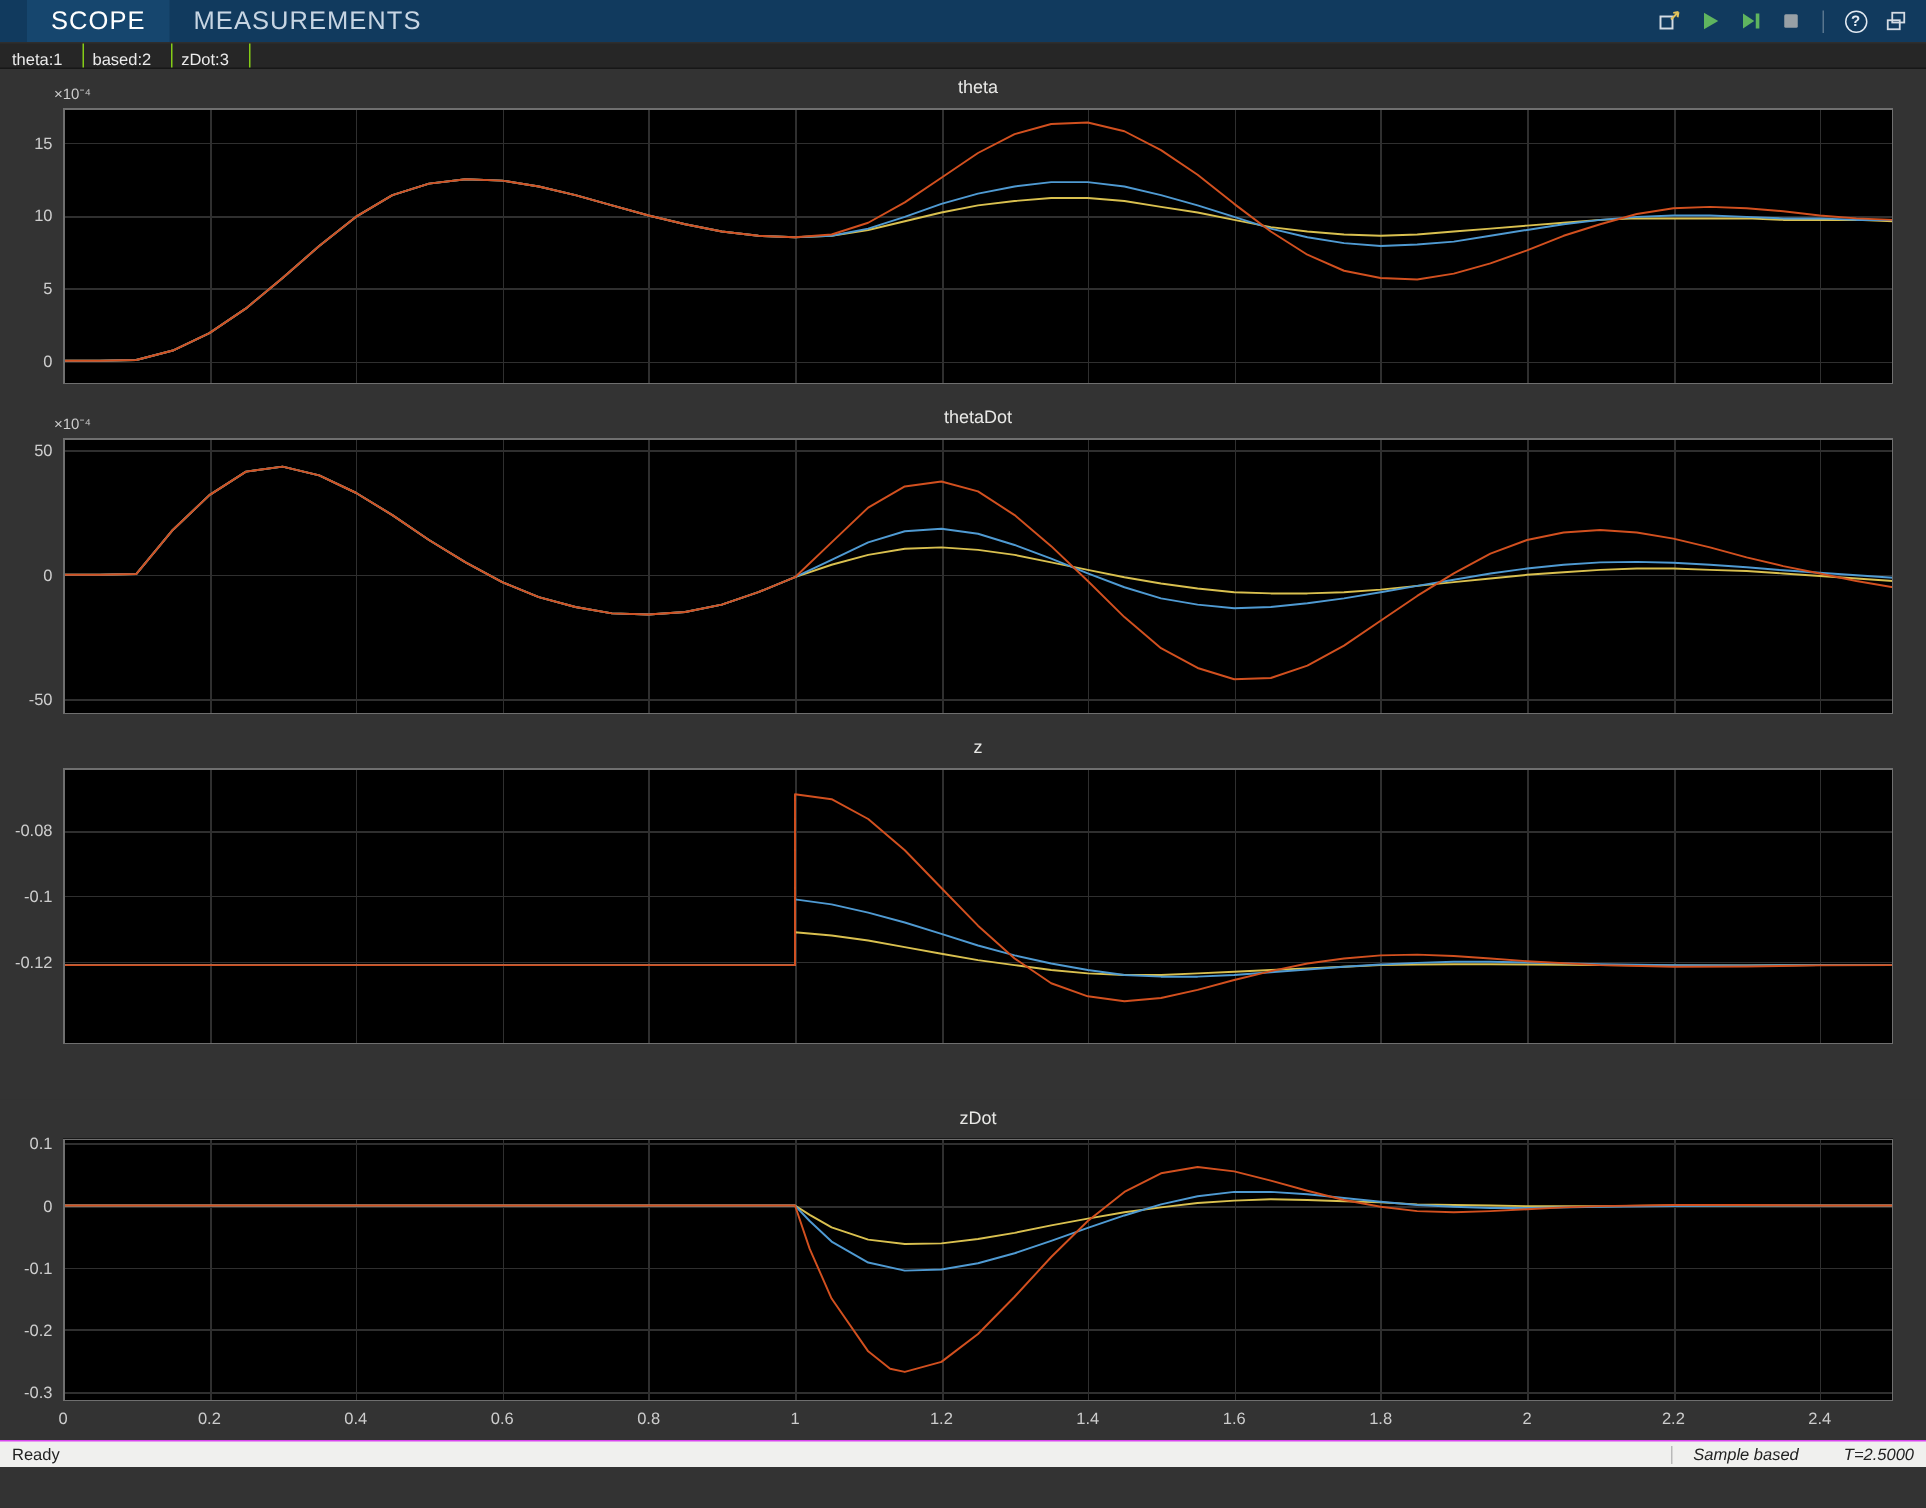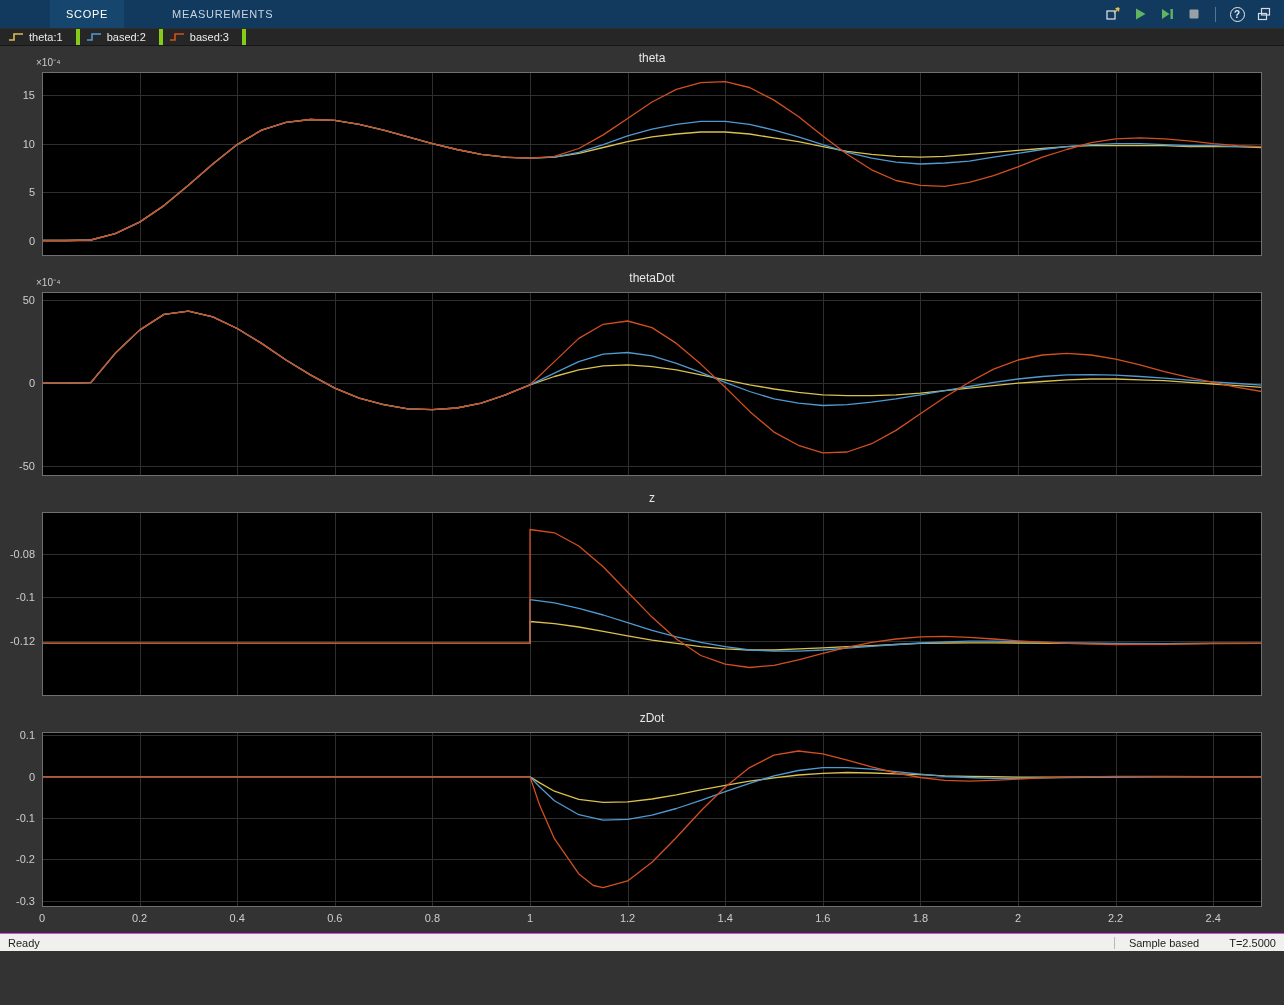--- a/index.html
+++ b/index.html
@@ -12,22 +12,22 @@
   }
   .window { width:100%; height:100%; display:flex; flex-direction:column; }
 
   
   .toolstrip {
     height:28px; flex:0 0 28px; background:#113a5e;
     display:flex; justify-content:space-between; align-items:stretch;
   }
   .tabs { display:flex; padding-left:18px; }
   .tab {
-    line-height:28px; padding:0 16px; font-size:11px; letter-spacing:.7px;
-    color:#c7d5e3; cursor:default; text-transform:uppercase;margin-left:32px;
+    line-height:28px; padding:0 16px; font-size:17px; letter-spacing:.7px;
+    color:#c7d5e3; cursor:default; text-transform:uppercase;
   }
   .tab.active { background:#16466e; color:#ffffff; }
   .quick-bar { display:flex; align-items:center; gap:7px; padding-right:10px; }
   .tbtn {
     width:20px; height:20px; display:flex; align-items:center; justify-content:center;
     border-radius:3px; cursor:default;
   }
   .tsep { width:1px; height:15px; background:rgba(255,255,255,.30); margin:0 4px; }
   .help-btn {
     width:15px; height:15px; border:1px solid #e3eaf2; border-radius:50%;
@@ -35,38 +35,38 @@
   }
 
   
   .legend-row {
     height:18px; flex:0 0 18px; background:#262626;
     border-top:1px solid #2e2e2e; border-bottom:1px solid #171717;
     display:flex; align-items:center; font-size:11px; color:#ebebeb; padding-left:2px;
   }
   .legend-item {
     display:flex; align-items:center; gap:5px; height:100%;
-    padding:0 13px 0 6px; border-right:4px solid #84cc16;
+    padding:0 13px 0 6px; border-right:1px solid #84cc16;flex-direction:column;
   }
   .legend-item svg { display:block; }
 
   
   .plot-host { position:relative; width:100%; background:#333333; }
   .ph-a { height:220px; flex:0 0 220px; }
-  .ph-b { height:227px; flex:0 0 227px; }
+  .ph-b { height:227px; flex:0 0 227px;margin-top:27px; }
   .plot-host svg { display:block; }
   .plot-host svg text { font-family:"Liberation Sans", sans-serif; }
 
   
   .statusbar {
     height:18px; flex:0 0 18px; background:#f0f0ee; border-top:1px solid #d946ef;
     display:flex; justify-content:space-between; align-items:center;
     font-size:11px; color:#222; padding:0 8px;
   }
-  .status-right { display:flex; align-items:center; }
+  .status-right { display:flex; align-items:center;font-style:italic; }
   .ssep { width:1px; height:12px; background:#b9b9b9; margin-right:14px; }
   .sgap { display:inline-block; width:30px; }
 </style>
 </head>
 <body>
 
 <div class="window">
 
   <div class="toolstrip">
     <div class="tabs">
@@ -119,21 +119,21 @@
       <span class="legend-item">
         <svg width="16" height="12">
           <polyline points="1,9 6,9 6,3 15,3" fill="none" stroke="#4f9ad2" stroke-width="1.6"></polyline>
         </svg>
         <span>based:2</span>
       </span>
       <span class="legend-item">
         <svg width="16" height="12">
           <polyline points="1,9 6,9 6,3 15,3" fill="none" stroke="#d2501f" stroke-width="1.6"></polyline>
         </svg>
-        <span>based:3</span>
+        <span>zDot:3</span>
       </span>
     </div>
   <div class="plot-host ph-a">
       <svg width="1284" height="220">
         <rect x="42" y="26" width="1220" height="184" fill="#000000"></rect>
         <g stroke="#2f2f2f" stroke-width="1" shape-rendering="crispEdges">
           <line x1="42.5" y1="26" x2="42.5" y2="210"></line>
           <line x1="140.5" y1="26" x2="140.5" y2="210"></line>
           <line x1="237.5" y1="26" x2="237.5" y2="210"></line>
           <line x1="335.5" y1="26" x2="335.5" y2="210"></line>

